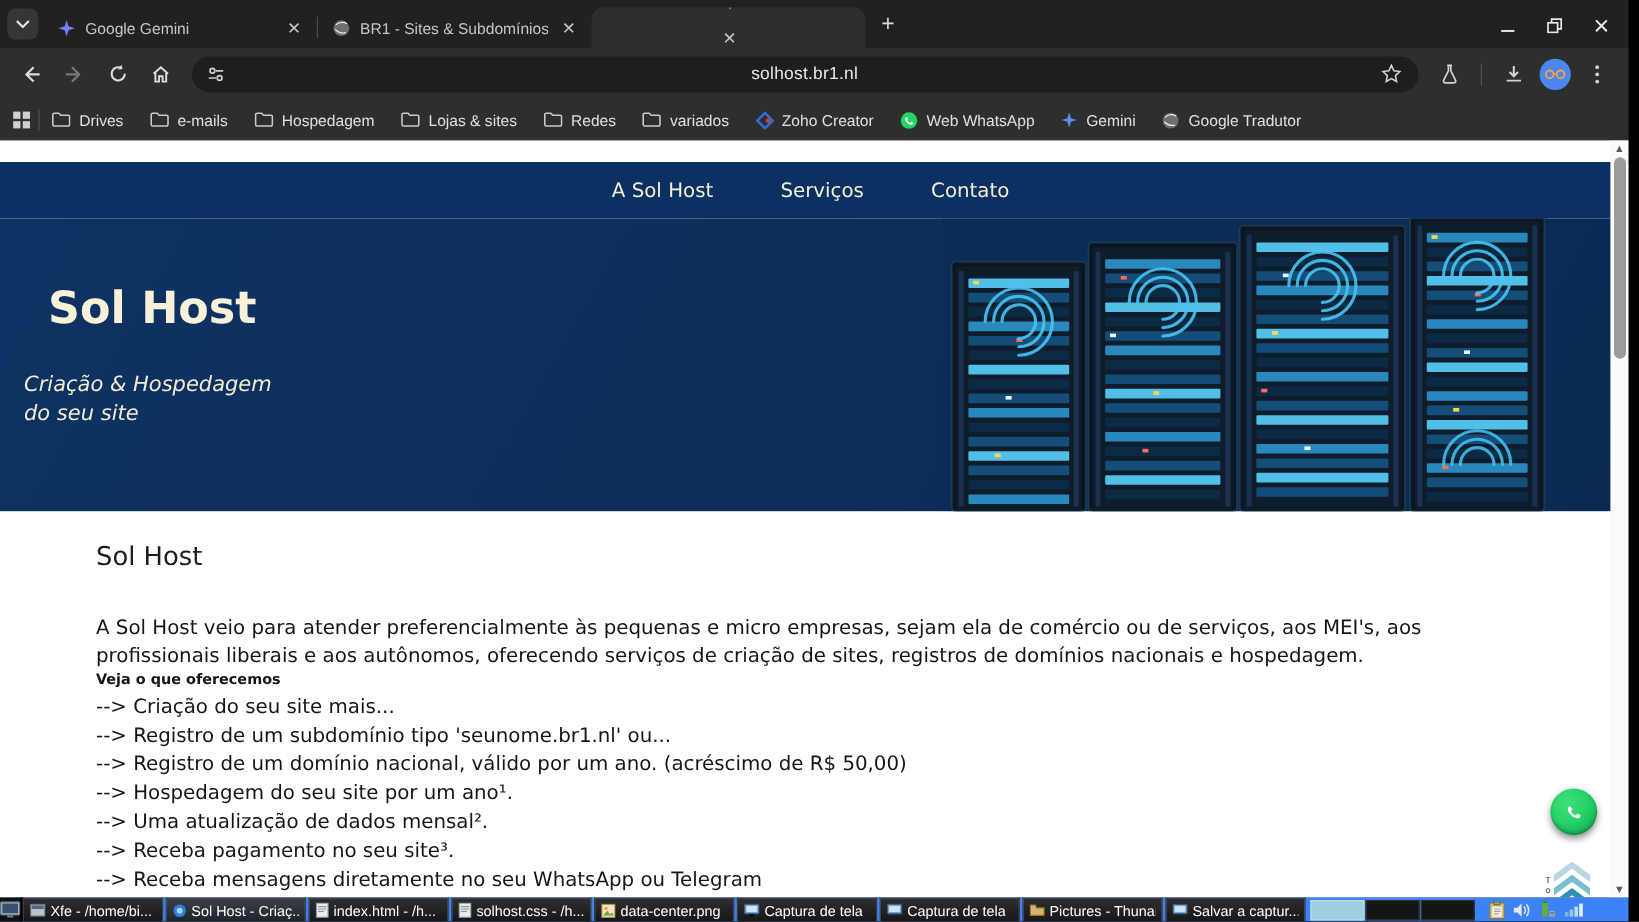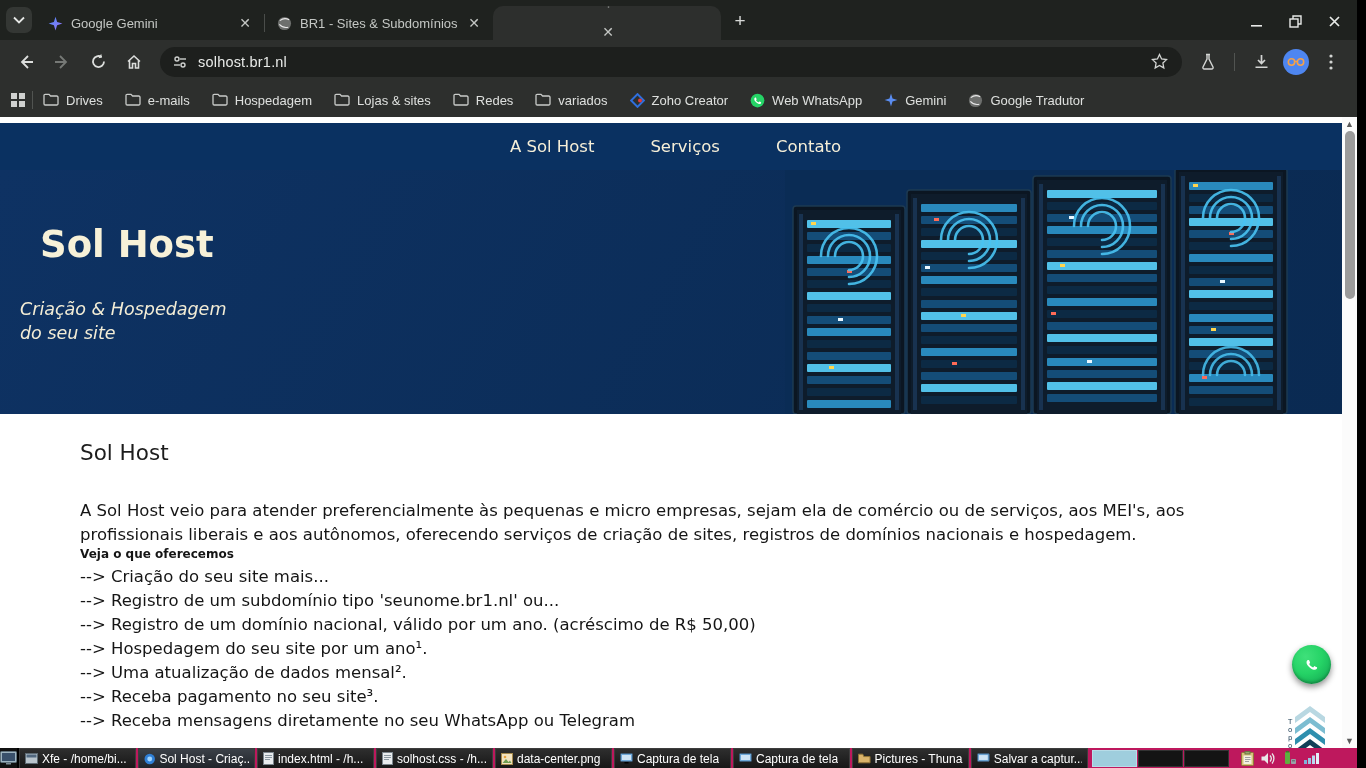--- a/index.html
+++ b/index.html
@@ -24,36 +24,36 @@
             color:#d7d9d7; font-size:19px; border-radius:50%; }
   .wincontrols { margin-left:auto; display:flex; align-items:center; gap:26px; padding:0 16px 12px 0; color:#e8eae8; }
   .wincontrols svg { display:block; }
 
   .toolbar { position:absolute; top:40px; left:0; right:0; height:43px; background:#2d2f2d;
              display:flex; align-items:center; padding:0 8px; }
   .navbtn { width:32px; height:32px; border-radius:50%; display:flex; align-items:center; justify-content:center;
             color:#dcdedc; margin:0 2px; }
   .navbtn.disabled { color:#767976; }
   .omnibox { flex:1; height:30px; background:#1d1f1d; border-radius:15px; margin:0 8px; display:flex;
-             align-items:center; padding:0 6px 0 12px; color:#e6e8e6; }
+             align-items:center; padding:0 6px 0 12px; color:#e6e8e6;text-align:center; }
   .omnibox .url { flex:1; font-size:14.5px; color:#e9ebe9; letter-spacing:.2px; }
   .toolbar-right { display:flex; align-items:center; gap:4px; }
   .tb-sep { width:1px; height:18px; background:#515451; margin:0 4px; }
   .avatar { width:26px; height:26px; border-radius:50%; background:#4e86f0; display:flex; align-items:center;
             justify-content:center; }
 
   .bookmarks { position:absolute; top:83px; left:0; right:0; height:34px; background:#2d2f2d;
                display:flex; align-items:center; padding:0 10px; color:#dee0de; font-size:13px; }
   .bm-sep { width:1px; height:18px; background:#515451; margin:0 10px 0 6px; }
   .bm-item { display:flex; gap:7px; margin-right:22px; white-space:nowrap; }
   .bm-item svg { display:block; }
 
   
   .viewport { position:absolute; top:117px; left:0; right:0; height:631px; background:#fff; overflow:hidden; }
-  .page { position:absolute; top:6px; left:0; width:1351px; height:631px; overflow:hidden; }
+  .page { position:absolute; top:18px; left:0; width:1351px; height:631px; overflow:hidden; }
 
   .site-nav { height:47px; background:#0a3161; display:flex; align-items:center; justify-content:center;
               gap:56px; color:#f6efd8; font-size:16.5px; font-family:"DejaVu Sans", sans-serif; }
   .hero { position:relative; height:244px; background:linear-gradient(120deg,#0e3263 0%,#0b2c56 70%,#0a2a52 100%); }
   .hero-title { position:absolute; left:40px; top:53px; font-family:"DejaVu Sans", sans-serif;
                 font-weight:bold; font-size:37px; color:#f7f1d8; }
   .hero-sub { position:absolute; left:20px; top:128px; font-family:"DejaVu Sans", sans-serif;
               font-style:italic; font-size:17.5px; color:#f3edd6; line-height:1.35; }
   .hero-img { position:absolute; top:0; right:61px; width:505px; height:244px; }
 
@@ -71,21 +71,21 @@
   .pg-arrow.up { top:0; } .pg-arrow.down { bottom:0; }
 
   
   .wa-btn { position:absolute; right:20px; top:522px; width:39px; height:39px; border-radius:50%;
             background:radial-gradient(circle at 35% 30%, #3fe07a 0%, #25d366 45%, #0f9d4e 100%);
             box-shadow:0 3px 6px rgba(0,0,0,.45), inset 0 -2px 3px rgba(0,0,0,.25);
             display:flex; align-items:center; justify-content:center; }
   .topo-btn { position:absolute; right:24px; top:583px; width:40px; height:50px; }
 
   
-  .taskbar { position:absolute; bottom:0; left:0; right:0; height:20px; background:#be185d;
+  .taskbar { position:absolute; bottom:0; left:0; right:0; height:20px; background:#3b82f6;
              display:flex; align-items:stretch; }
   .show-desktop { width:36px; display:flex; align-items:center; justify-content:center;
                   background:#111; border-right:2px solid #000; }
   .tb-item { flex:0 0 auto; width:117px; display:flex; align-items:center; gap:4px; padding:0 5px;
              background:linear-gradient(#2e2e2e,#171717); border:1px solid #3d3d3d; border-bottom:none;
              margin-right:2px; color:#fff; font-size:12px; white-space:nowrap; overflow:hidden; }
   .tb-item.active { background:linear-gradient(#3b4148,#20242a); }
   .tb-item .lbl { overflow:hidden; text-overflow:clip; }
   .pager { display:flex; align-items:center; gap:1px; margin:1px 6px 1px 2px; }
   .pager .ws { width:45px; height:17px; background:#141414; border:1px solid #333; }

